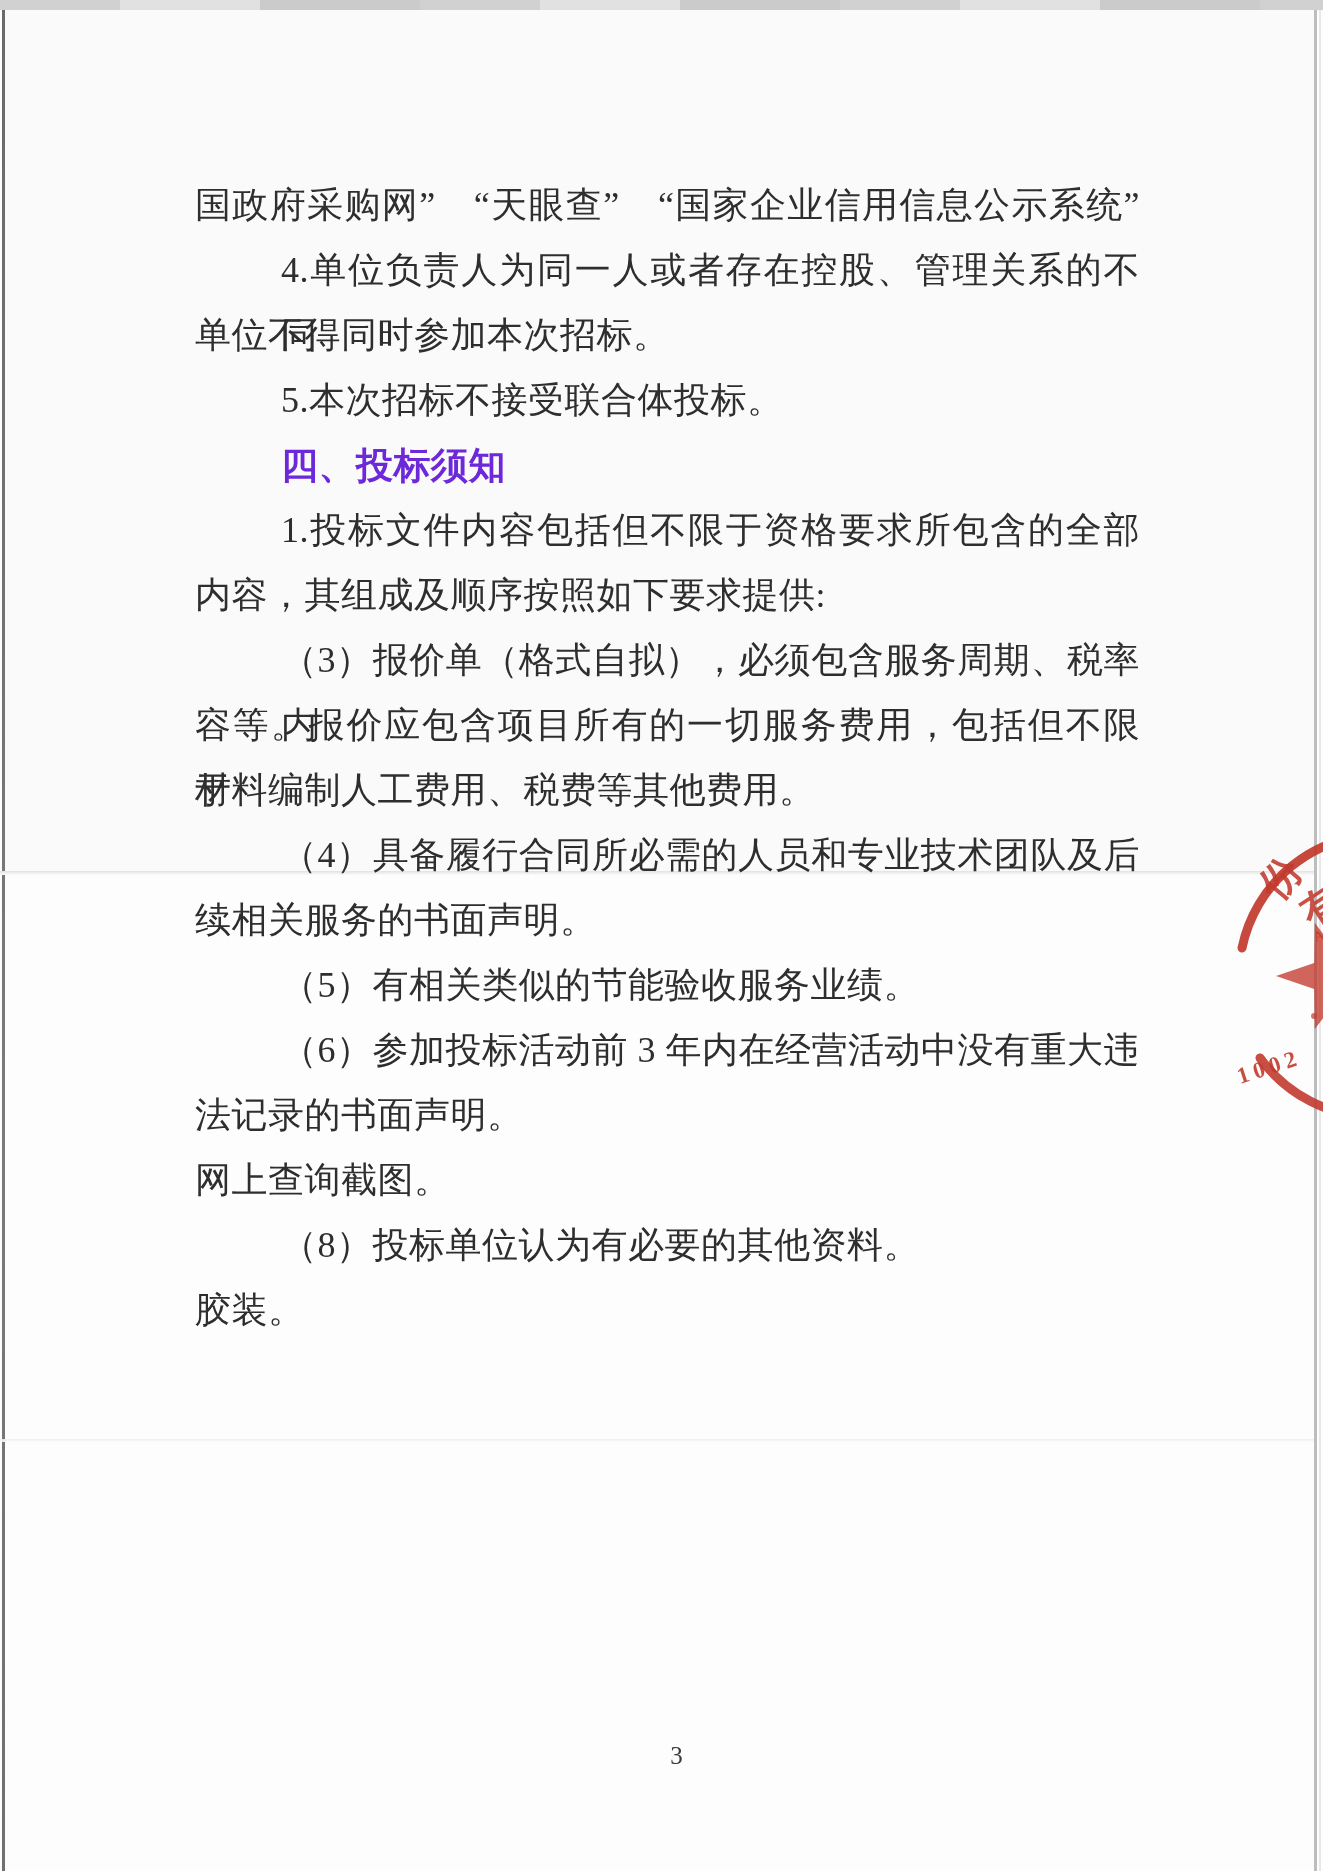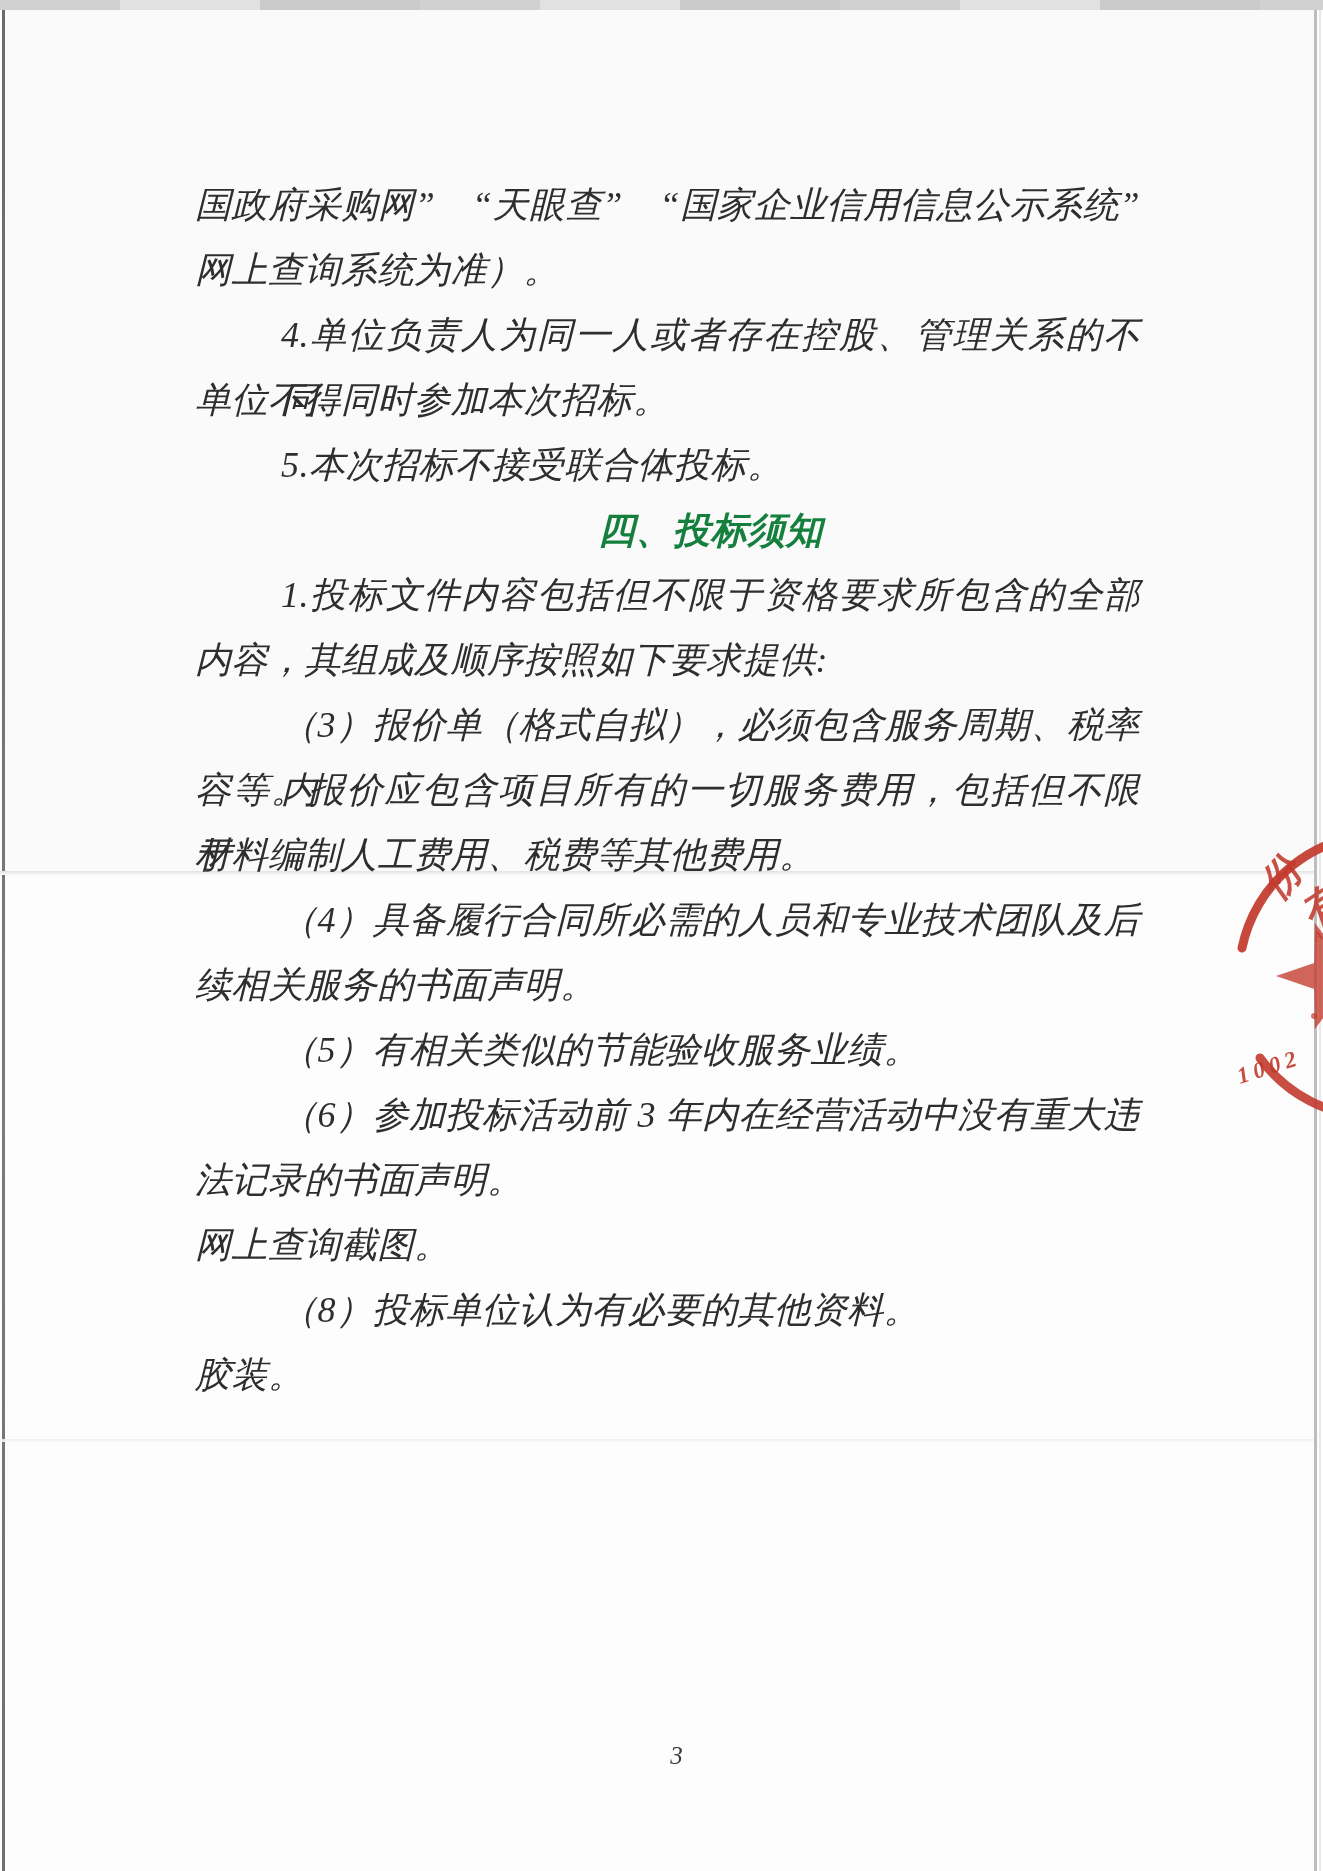--- a/index.html
+++ b/index.html
@@ -2,21 +2,20 @@
 <html><head>
 <meta charset="utf-8">
 <style>
   html,body{margin:0;padding:0;background:#ffffff;}
   .page{
     position:relative;
     width:1323px;height:1871px;
     background:#fdfdfd;
     overflow:hidden;
     font-family:"Liberation Serif","DejaVu Serif",serif;
-    font-style:italic;
   }
   
   .scan-top-strip{
     position:absolute;left:0;top:0;width:100%;height:10px;
     background:repeating-linear-gradient(90deg,#c9c9c9 0 120px,#dcdcdc 120px 260px,#c2c2c2 260px 420px);
     opacity:.85;
   }
   .scan-left-edge{
     position:absolute;left:2px;top:10px;bottom:0;width:3px;
     background:linear-gradient(#454545,#5a5a5a 60%,#4c4c4c);
@@ -47,21 +46,21 @@
     white-space:nowrap;
     text-align:left;
   }
   .tline.full{
     white-space:normal;
     text-align:justify;
     text-align-last:justify;
   }
   .tline.indent{padding-left:86px;}
   .tline.full.indent{padding-left:86px;}
-  .tline.bold{font-weight:700;color:#15803d;font-size:37px;text-align:center;}
+  .tline.bold{font-weight:700;color:#6d28d9;font-size:37px;}
 
   .page-number{
     position:absolute;left:0;top:1742px;width:100%;
     padding-left:30px;box-sizing:border-box;
     text-align:center;font-size:25px;color:#3a3a3a;
   }
 
   .seal{position:absolute;left:1232px;top:826px;width:92px;height:290px;}
 </style>
 </head>
@@ -72,21 +71,20 @@
   <div class="scan-top-strip"></div>
   <div class="scan-left-edge"></div>
   <div class="scan-right-edge"></div>
   <div class="scan-right-echo"></div>
   <div class="tone-upper"></div>
   <div class="seam seam-1"></div>
   <div class="seam seam-2"></div>
 
   <div class="body-text">
     <div class="tline full">国政府采购网”　“天眼查”　“国家企业信用信息公示系统”</div>
-    <div class="tline">网上查询系统为准）。</div>
     <div class="tline full indent">4.单位负责人为同一人或者存在控股、管理关系的不同</div>
     <div class="tline">单位不得同时参加本次招标。</div>
     <div class="tline indent">5.本次招标不接受联合体投标。</div>
     <div class="tline indent bold">四、投标须知</div>
     <div class="tline full indent">1.投标文件内容包括但不限于资格要求所包含的全部</div>
     <div class="tline">内容，其组成及顺序按照如下要求提供:</div>
     <div class="tline full indent">（3）报价单（格式自拟），必须包含服务周期、税率内</div>
     <div class="tline full">容等。报价应包含项目所有的一切服务费用，包括但不限于</div>
     <div class="tline">材料编制人工费用、税费等其他费用。</div>
     <div class="tline full indent">（4）具备履行合同所必需的人员和专业技术团队及后</div>

